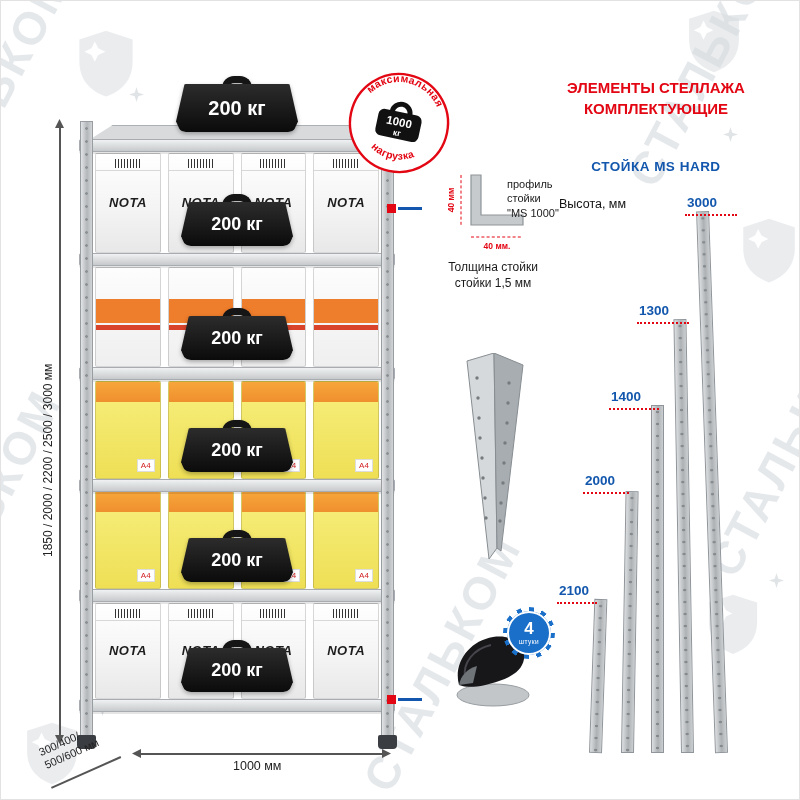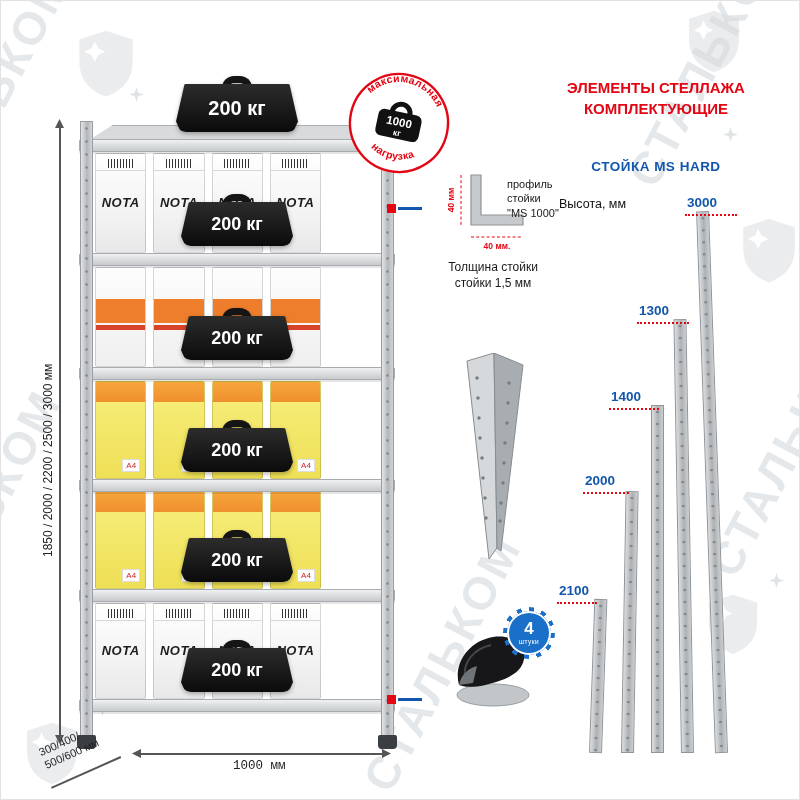--- a/index.html
+++ b/index.html
@@ -28,21 +28,21 @@
   .board{ position:absolute; left:-6px; width:316px; height:13px;
           background:linear-gradient(#eff1f2,#c7cacc); border:1px solid #a8acb0; border-radius:2px;
           box-shadow:0 2px 0 rgba(0,0,0,.10); z-index:2; }
   .upost{ position:absolute; top:2px; width:13px; height:622px; border:1px solid #989da1; z-index:3;
           background-image:radial-gradient(circle at 50% 50%, #8b9094 1.1px, transparent 1.6px),
                            linear-gradient(90deg,#e2e4e6 0%,#b4b7ba 55%,#d2d4d6 100%);
           background-size:100% 13px,100% 100%; background-repeat:repeat-y,no-repeat; }
   .foot-blk{ position:absolute; width:19px; height:14px; top:616px; background:#3a3d41;
              border-radius:2px 2px 4px 4px; z-index:3; }
 
-  .boxrow{ position:absolute; left:10px; width:226px; display:flex; gap:7px; z-index:1; }
+  .boxrow{ position:absolute; left:10px; width:284px; display:flex; gap:7px; z-index:1; }
   .box{ flex:1; position:relative; border:1px solid rgba(0,0,0,.15); border-radius:2px; overflow:hidden; }
   .box.white{ background:linear-gradient(180deg,#fff 0%,#f3f3f3 60%,#e8e8e8 100%); }
   .box.white::after{ content:""; position:absolute; left:0; right:0; top:16px; height:1px; background:rgba(0,0,0,.14); }
   .brand{ position:absolute; top:42%; left:0; right:0; text-align:center; font-weight:700; font-style:italic;
           font-size:13px; letter-spacing:.5px; color:#1d1d1d; }
   .barcode{ position:absolute; top:5px; left:50%; transform:translateX(-50%); width:26px; height:9px;
             background:repeating-linear-gradient(90deg,#333 0 1px,transparent 1px 3px); }
   .box.accent{ background:linear-gradient(180deg,#fdfdfd,#efefef); }
   .accent .band{ position:absolute; top:32%; height:24%; left:0; right:0; background:#ee7d2c; }
   .accent .band2{ position:absolute; top:58%; height:5%; left:0; right:0; background:#d8432a; }
@@ -282,21 +282,21 @@
   </svg>
 
   <div class="dline" style="left:58px; top:122px; width:1.5px; height:616px;"></div>
   <div class="arrow" style="left:54px; top:118px;"></div>
   <div class="arrow" style="left:54px; top:734px; transform:rotate(180deg);"></div>
   <div class="dim" style="left:40px; top:556px; transform:rotate(-90deg); transform-origin:0 0; white-space:nowrap;">1850 / 2000 / 2200 / 2500 / 3000 мм</div>
 
   <div class="dline" style="left:134px; top:752px; width:252px; height:1.5px;"></div>
   <div class="arrow" style="left:131px; top:748px; transform:rotate(-90deg);"></div>
   <div class="arrow" style="left:381px; top:748px; transform:rotate(90deg);"></div>
-  <div class="dim" style="left:232px; top:758px; font-size:12.5px;font-family:Liberation Mono, monospace;">1000 мм</div>
+  <div class="dim" style="left:232px; top:758px; font-size:12.5px;">1000 мм</div>
 
   <div class="dline" style="left:50px; top:786px; width:76px; height:1.5px; transform:rotate(-24deg); transform-origin:0 0;"></div>
   <div class="dim" style="left:36px; top:746px; font-size:11px; line-height:1.25; transform:rotate(-24deg); transform-origin:0 0;">
     <div>300/400/</div>
     <div>500/600 мм</div>
   </div>
 
   <div class="csq" style="left:386px; top:203px;"></div>
   <div class="cline" style="left:397px; top:206px; width:24px;"></div>
   <div class="csq" style="left:386px; top:694px;"></div>

